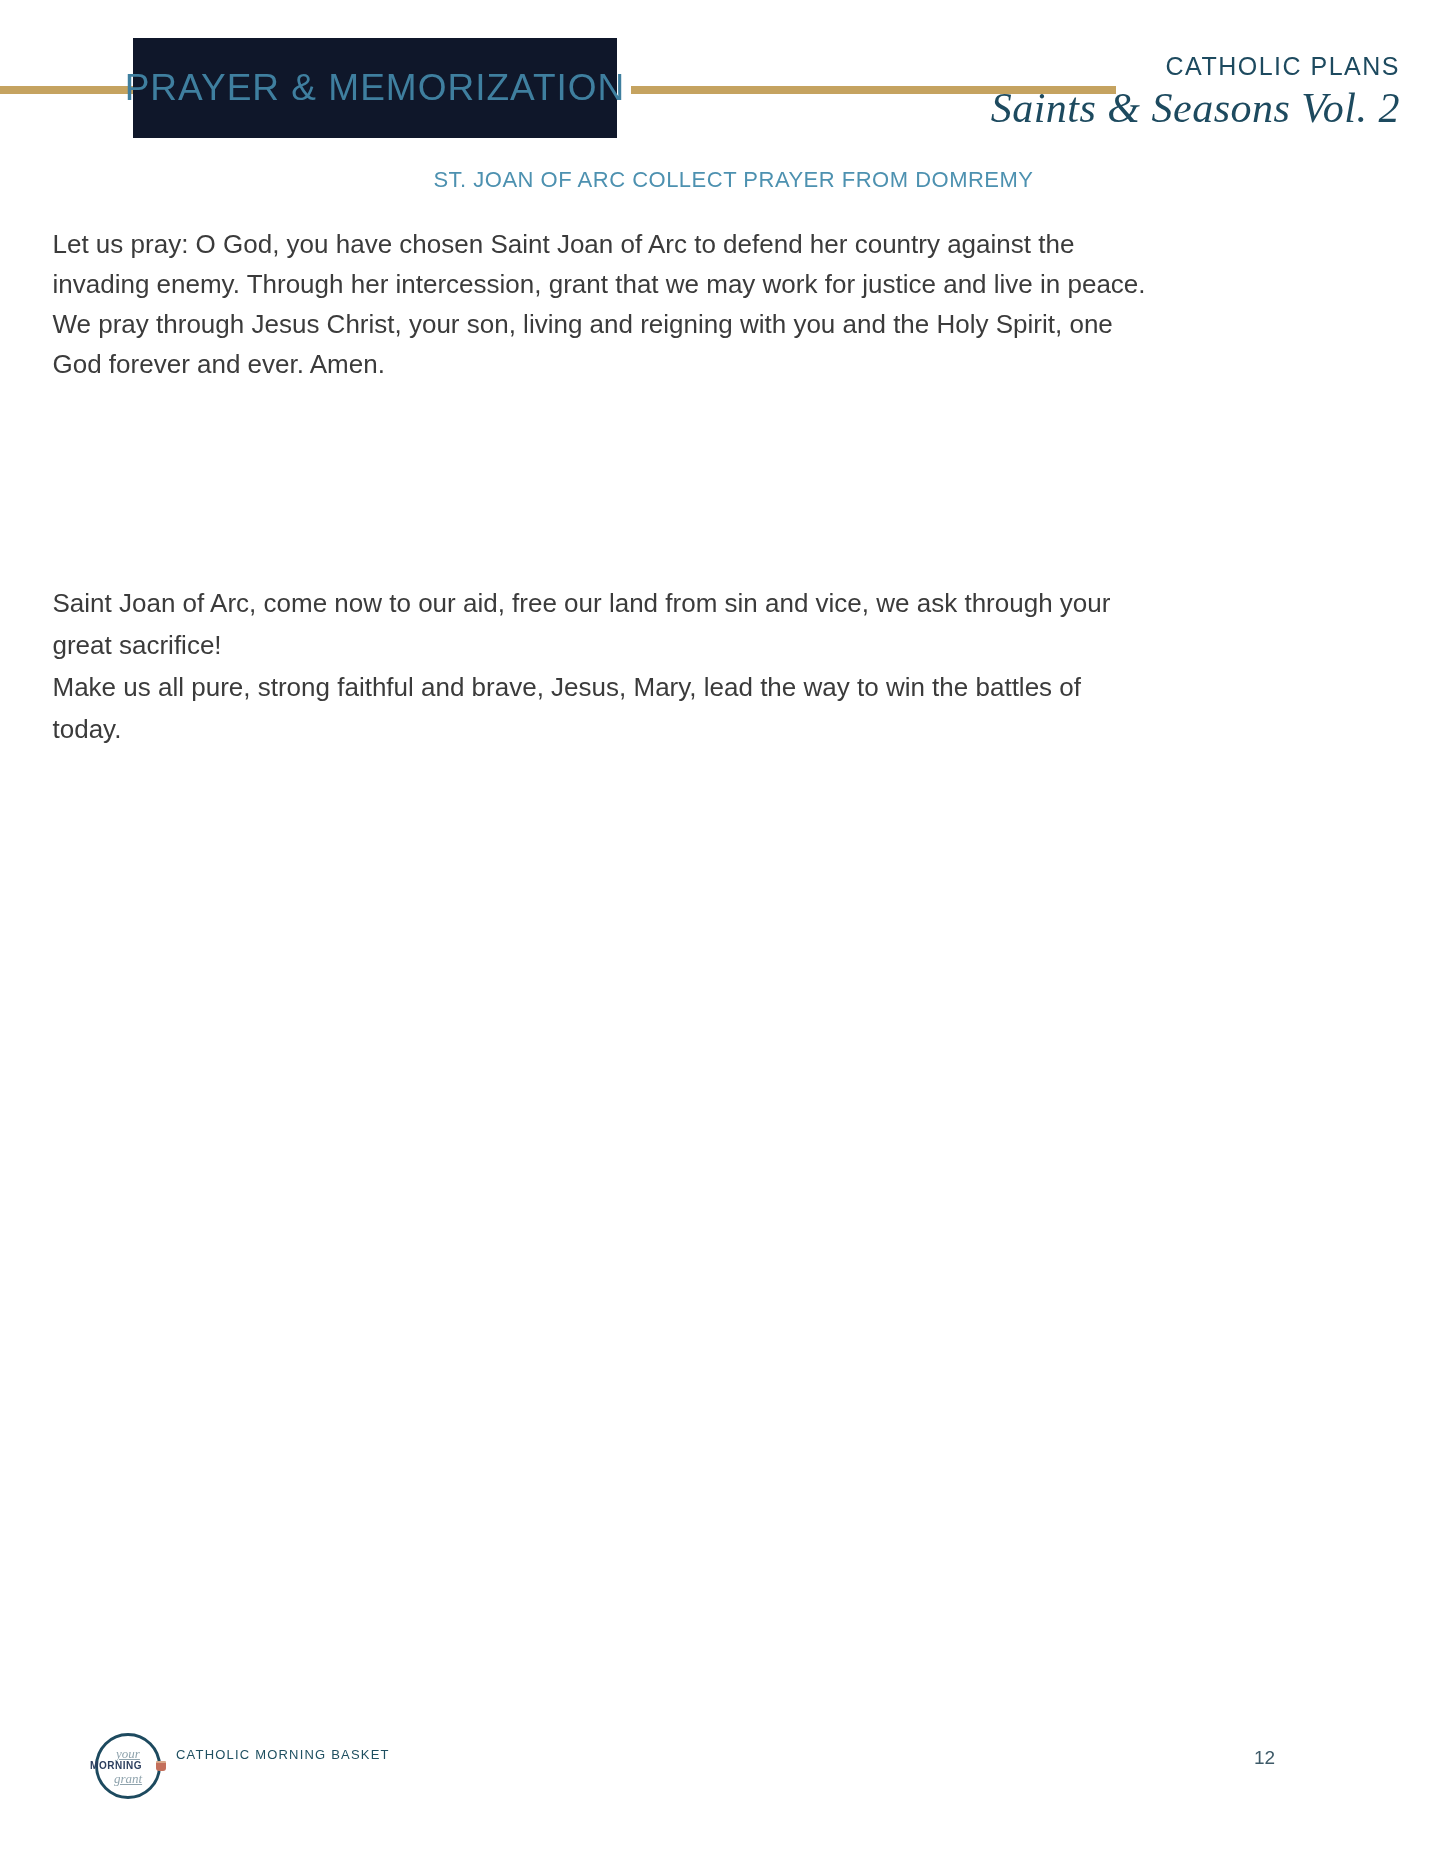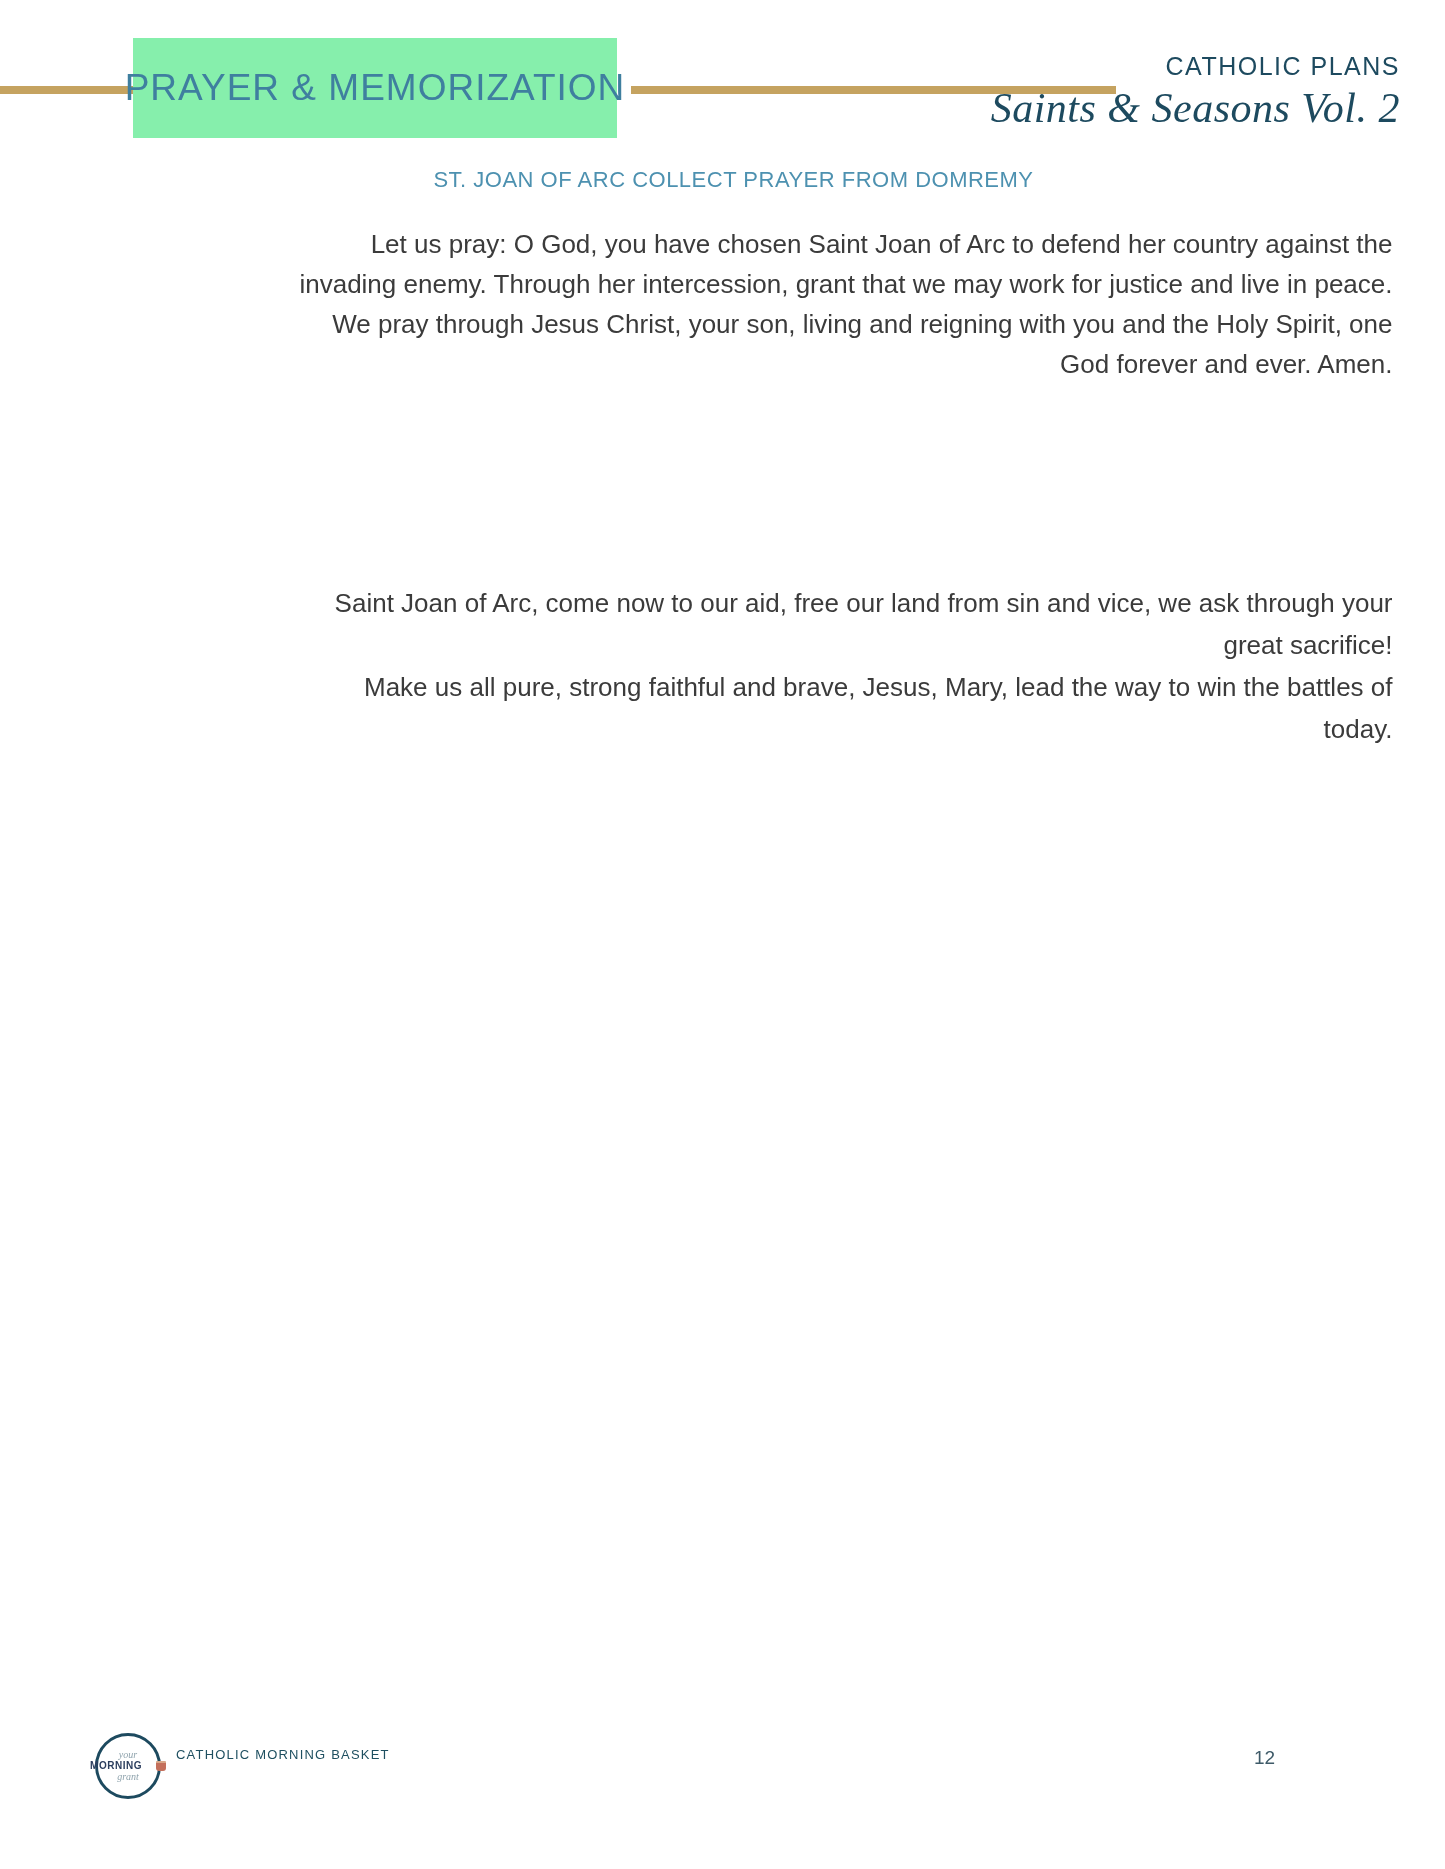--- a/index.html
+++ b/index.html
@@ -18,21 +18,21 @@
     height: 8px;
     background: #c5a360;
   }
   .gold-line.left { left: 0; top: 86px; width: 133px; }
   .gold-line.mid  { left: 631px; top: 86px; width: 485px; }
 
   .title-box {
     position: absolute;
     left: 133px; top: 38px;
     width: 484px; height: 100px;
-    background: #86efac;
+    background: #0f172a;
     display: flex; align-items: center; justify-content: center;
   }
   .page-title {
     font-size: 37px;
     letter-spacing: 1px;
     color: #3f7f9f;
     white-space: nowrap;
   }
 
   .brand {
@@ -65,21 +65,21 @@
     margin: 11px;
   }
   .heading-1 { top: 156px; }
   .heading-2 { top: 499px; }
 
   .body-lines {
     position: absolute;
     left: 50%;
     transform: translateX(-50%);
     width: 1340px;
-    text-align: right;
+    text-align: left;
     white-space: pre-line;
     font-size: 26px;
     color: #3b3b3b;
   }
   .prayer { top: 224px; line-height: 40px; }
   .hymn   { top: 582px; line-height: 42px; }
 
   
   .logo-circle {
     position: absolute;
@@ -88,22 +88,23 @@
     border: 3px solid #1d4a5f;
     border-radius: 50%;
     background: #ffffff;
     display: flex; flex-direction: column;
     align-items: center; justify-content: center;
     line-height: 1;
   }
   .logo-script {
     font-family: "Liberation Serif", "DejaVu Serif", serif;
     font-style: italic;
-    font-size: 10px;
+    font-size: 13px;
     color: #8fa3ad;
+    text-decoration: underline;
   }
   .logo-main-row { display: flex; align-items: center; gap: 14px; margin: 1px 0; }
   .logo-main {
     font-size: 10px;
     font-weight: bold;
     letter-spacing: 0.5px;
     color: #2c3e5e;
   }
   .basket-glyph {
     width: 10px; height: 8px;

